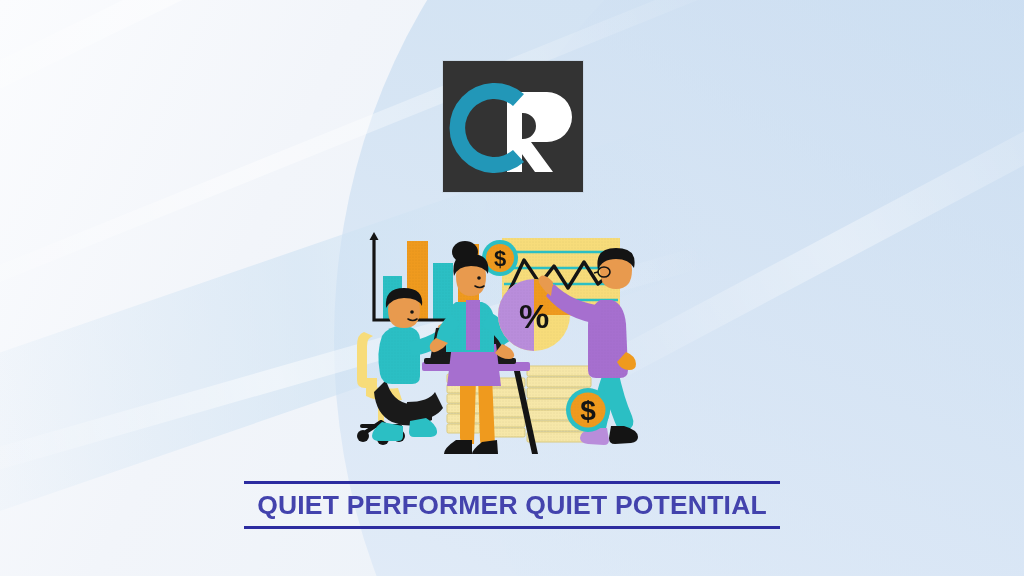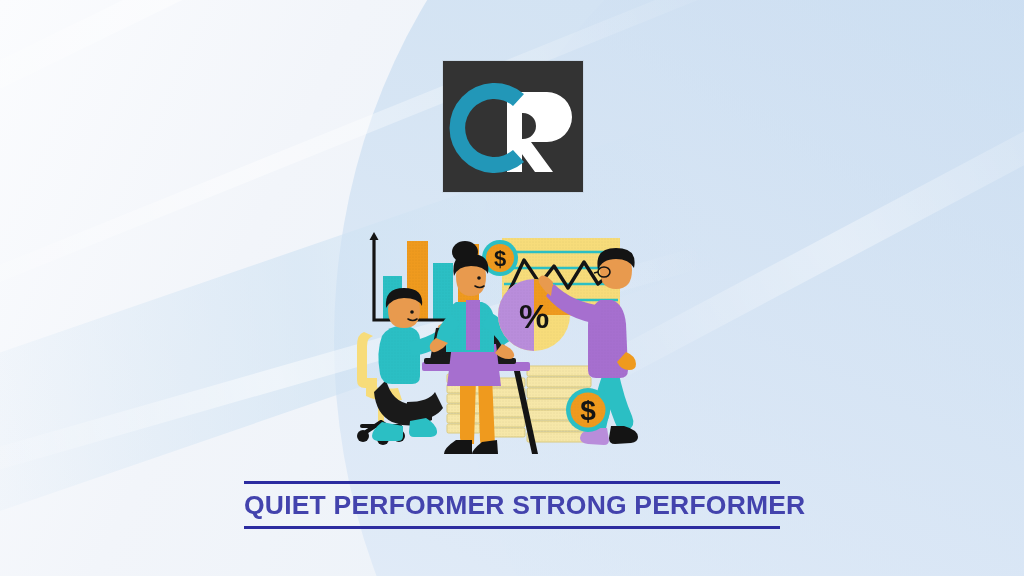--- a/index.html
+++ b/index.html
@@ -309,17 +309,17 @@
       <circle cx="236" cy="184" r="22" fill="#2bbfc4"></circle>
       <circle cx="236" cy="184" r="17.5" fill="#ef9a1e"></circle>
       <circle cx="236" cy="184" r="17.5" fill="url(#tex)" opacity=".22"></circle>
       <text x="236" y="194" text-anchor="middle" font-family="Liberation Sans, sans-serif" font-size="28" font-weight="bold" fill="#141414">$</text>
     </g>
   </svg>
   </div>
 
   <div id="title-block">
     <div class="rule top"></div>
-    <div id="title-text">QUIET PERFORMER STRONG PERFORMER</div>
+    <div id="title-text">QUIET PERFORMER QUIET POTENTIAL</div>
     <div class="rule bottom"></div>
   </div>
 
 </div>
 
 </body></html>

